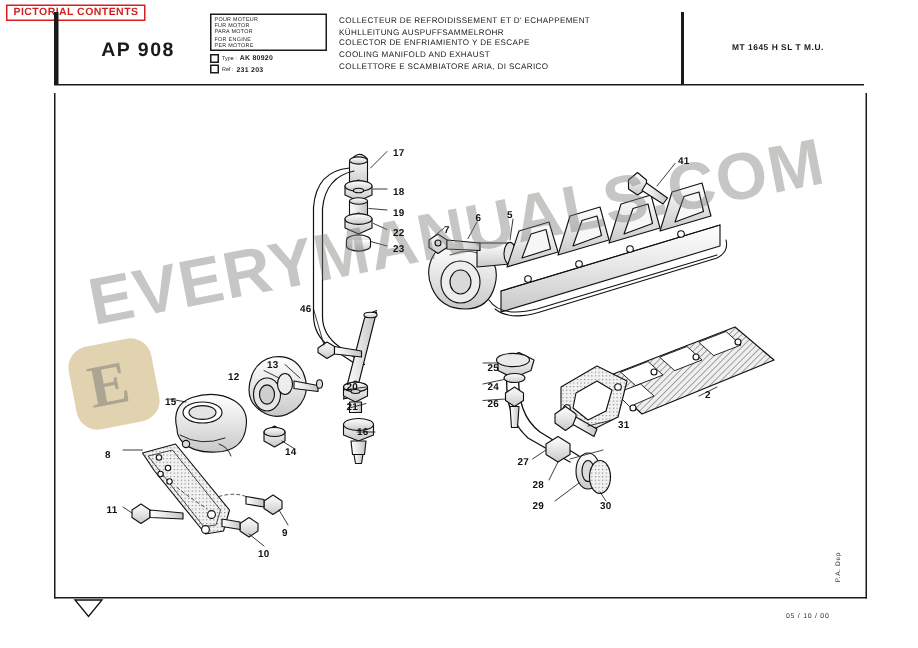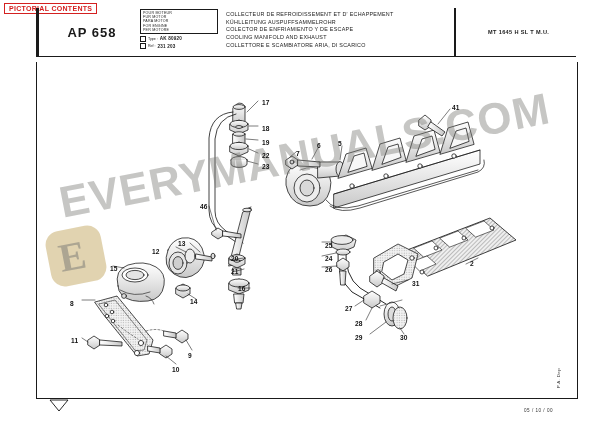--- a/index.html
+++ b/index.html
@@ -61,21 +61,21 @@
       writing-mode:vertical-rl;transform:rotate(180deg);}
 </style>
 </head>
 <body>
 
 <div class="pictorial-tag">PICTORIAL CONTENTS</div>
 
 <div class="header">
   <div class="hdr-left-rule"></div>
 
-  <div class="hdr-code">AP 658</div>
+  <div class="hdr-code">AP 908</div>
 
   <div class="hdr-engine">
     <div class="eng-langs">
       <div>POUR MOTEUR</div>
       <div>FUR MOTOR</div>
       <div>PARA MOTOR</div>
       <div>FOR ENGINE</div>
       <div>PER MOTORE</div>
     </div>
     <div class="eng-row">

